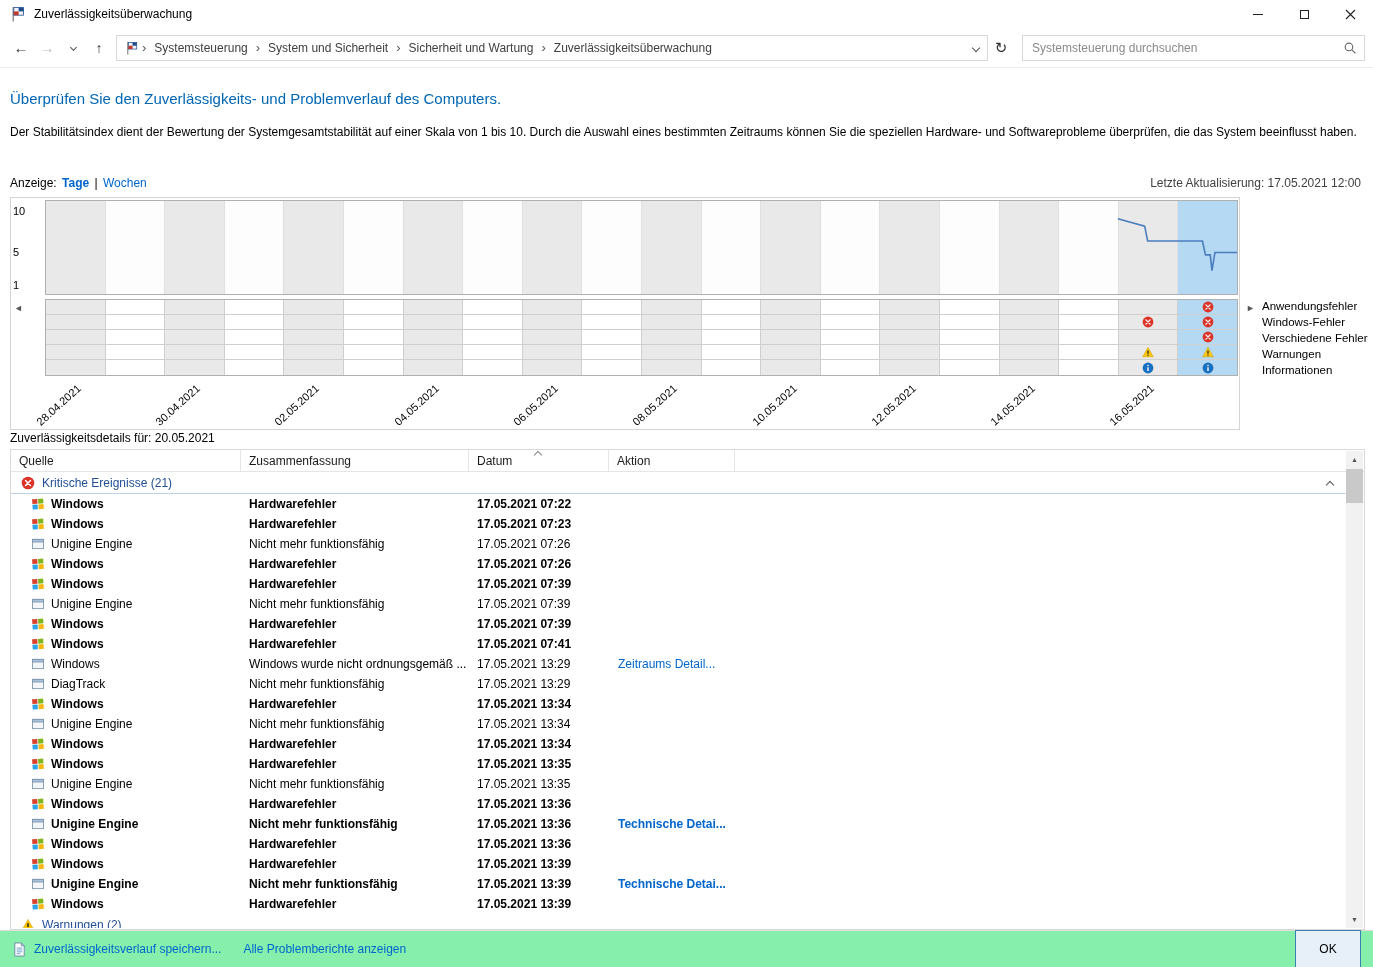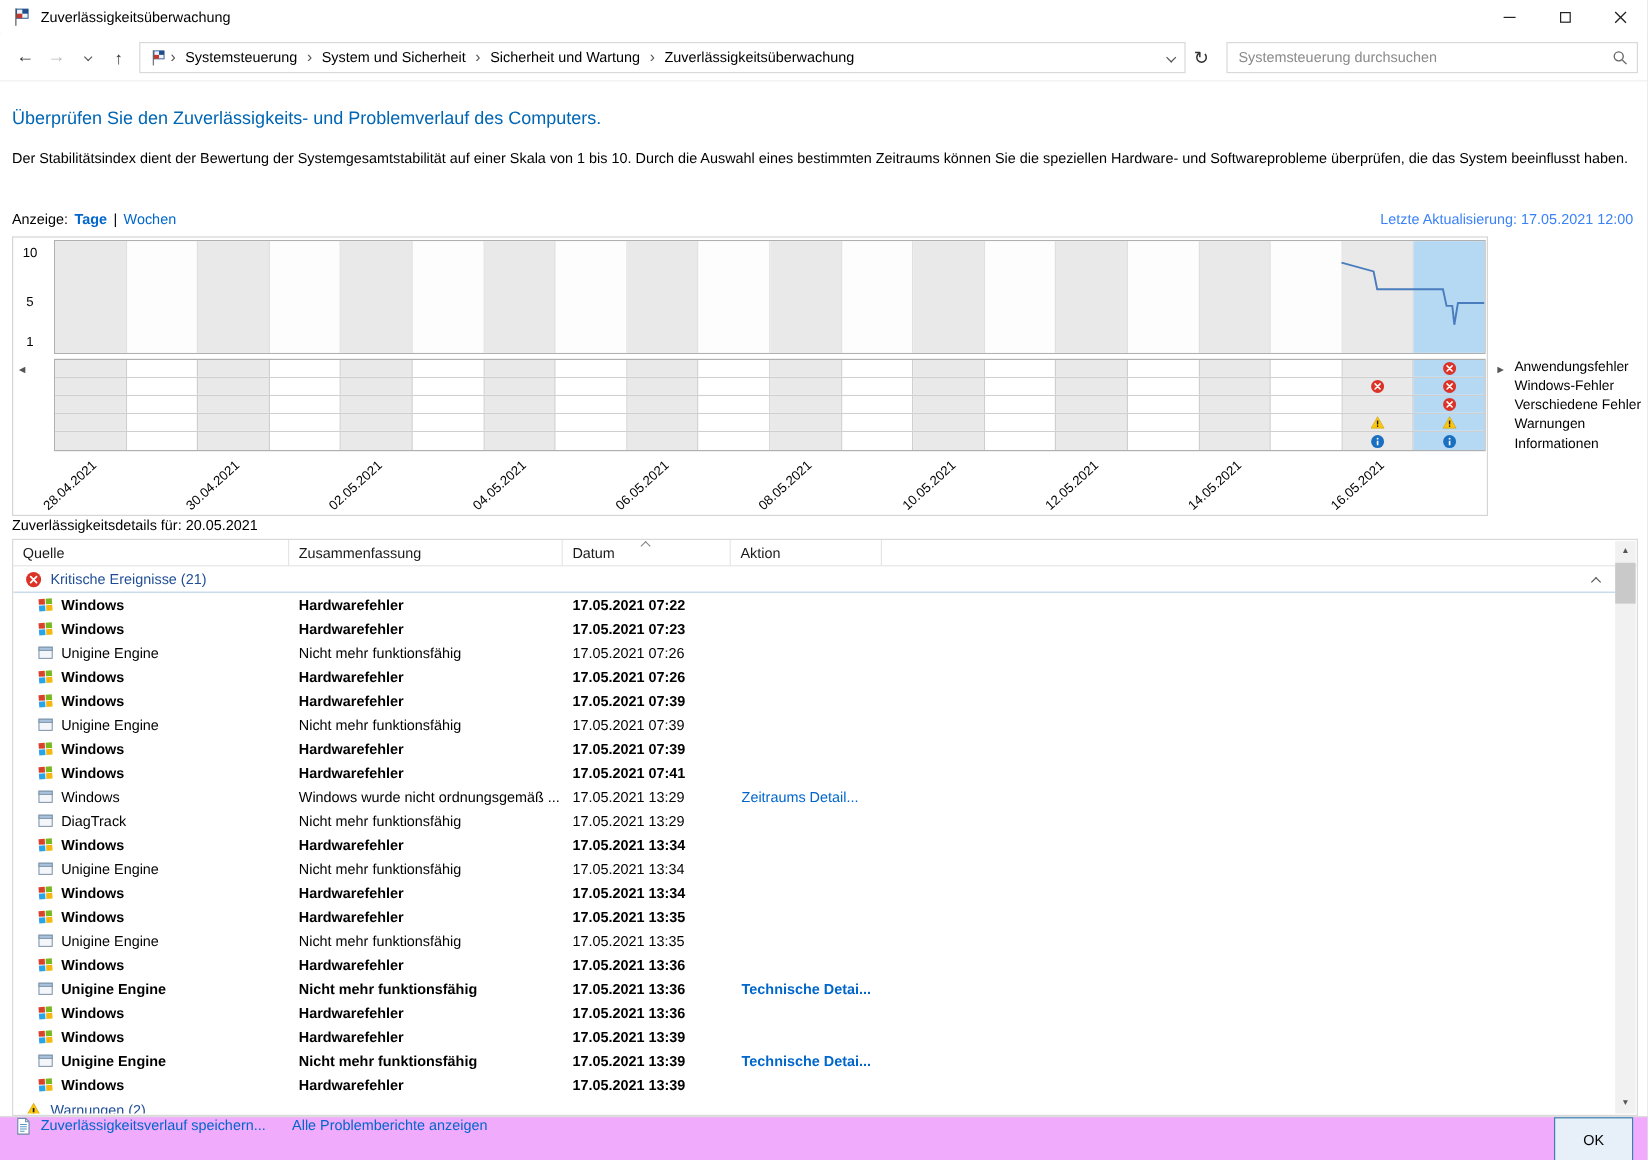--- a/index.html
+++ b/index.html
@@ -22,39 +22,39 @@
   .navbar{position:absolute;top:28px;left:0;right:0;height:40px;display:flex;align-items:center;padding:0 8px;background:#fff;border-bottom:1px solid #ececec}
   .nav-btn{min-width:26px;height:28px;display:flex;align-items:center;justify-content:center;color:#333}
   .arrow-glyph{font-size:15px;line-height:1}
   .arrow-glyph.fwd{color:#bdbdbd}
   .arrow-glyph.up{font-size:14px}
   .refresh-glyph{font-size:15px;color:#333}
   .chev{display:inline-block;width:6px;height:6px;border-right:1px solid #555;border-bottom:1px solid #555;transform:rotate(45deg)}
   .chev.small{width:5px;height:5px}
   .addressbar{flex:1;height:26px;border:1px solid #d9d9d9;display:flex;align-items:center;padding:0 8px;margin-left:4px;background:#fff}
   .crumbs{display:flex;align-items:center;height:100%}
-  .crumb{padding:0 5px;white-space:nowrap;color:#000000}
+  .crumb{padding:0 5px;white-space:nowrap;color:#404040}
   .crumb-sep{color:#555;font-size:13px;padding:0 3px}
   .addr-chev{margin-left:auto}
   .searchbox{width:343px;height:26px;border:1px solid #d9d9d9;display:flex;align-items:center;margin-left:8px;background:#fff}
   .searchbox input{flex:1;border:0;outline:0;padding:0 9px;font:inherit;font-size:12px;color:#000000;background:transparent}
   .searchbox input::placeholder{color:#8a8a8a}
   .mag{width:28px;display:flex;justify-content:center}
 
   
   .main{position:absolute;top:68px;left:0;right:0;bottom:37px;background:#fff}
   .page-title{position:absolute;left:10px;top:22px;font-size:15px;color:#0066b4;white-space:nowrap}
   .page-desc{position:absolute;left:10px;top:57px;font-size:12px;white-space:nowrap}
   .controls-row{position:absolute;left:10px;right:12px;top:108px}
   .controls-row .link{margin:0 2px}
-  .last-update{float:right;color:#3b82f6}
+  .last-update{float:right;color:#404040}
 
   
   .chart-box{position:absolute;left:10px;top:129px;width:1230px;height:233px;border:1px solid #d5d5d5;background:#fff}
-  .ytick{position:absolute;right:1202px;font-size:11px;width:24px;text-align:center}
+  .ytick{position:absolute;right:1202px;font-size:11px;width:24px;text-align:left}
   .cols-region{position:absolute;left:34px;top:2px;right:1px}
   .plot{position:relative;height:95px;border:1px solid #b0b0b0}
   .plot-cols{position:absolute;inset:0;display:flex}
   .pcol{flex:1;border-right:1px solid #e0e0e0}
   .pcol:last-child{border-right:0}
   .pcol.even{background:#e9e9e9}
   .pcol.odd{background:#fdfdfd}
   .pcol.sel{background:#b5d9f2}
   .trend{position:absolute;inset:0;width:100%;height:100%}
   .trend polyline{fill:none;stroke-width:1.6}
@@ -97,21 +97,21 @@
   .ic-wrap svg{width:14px;height:14px}
   .cell.c-sum{padding-left:8px}
   .cell.c-date{padding-left:8px}
   .cell.c-act{padding-left:9px}
   .vscroll{position:absolute;top:1px;right:1px;bottom:1px;width:17px;background:#f1f1f1;display:flex;flex-direction:column;align-items:center}
   .sb-btn{height:17px;width:17px;display:flex;align-items:center;justify-content:center;font-size:7px;color:#555}
   .sb-btn.down{margin-top:auto}
   .sb-thumb{width:17px;height:34px;background:#c9c9c9;margin-top:1px}
 
   
-  .footer{position:absolute;left:0;right:0;bottom:0;height:37px;background:#f0abfc;border-top:1px solid #dedede;display:flex;padding:0 12px}
+  .footer{position:absolute;left:0;right:0;bottom:0;height:37px;background:#86efac;border-top:1px solid #dedede;display:flex;align-items:center;padding:0 12px}
   .f-icon{margin-right:7px;display:inline-flex}
   .footer .link.second{margin-left:22px}
   .ok-btn{margin-left:auto;width:66px;height:38px;background:#e7f0f9;border:1px solid #3c7fb1;font:inherit;font-size:12px;color:#000;cursor:default}
 </style>
 </head>
 <body>
 
 <div class="titlebar">
   <span>
     <svg width="16" height="16" viewBox="0 0 16 16">

